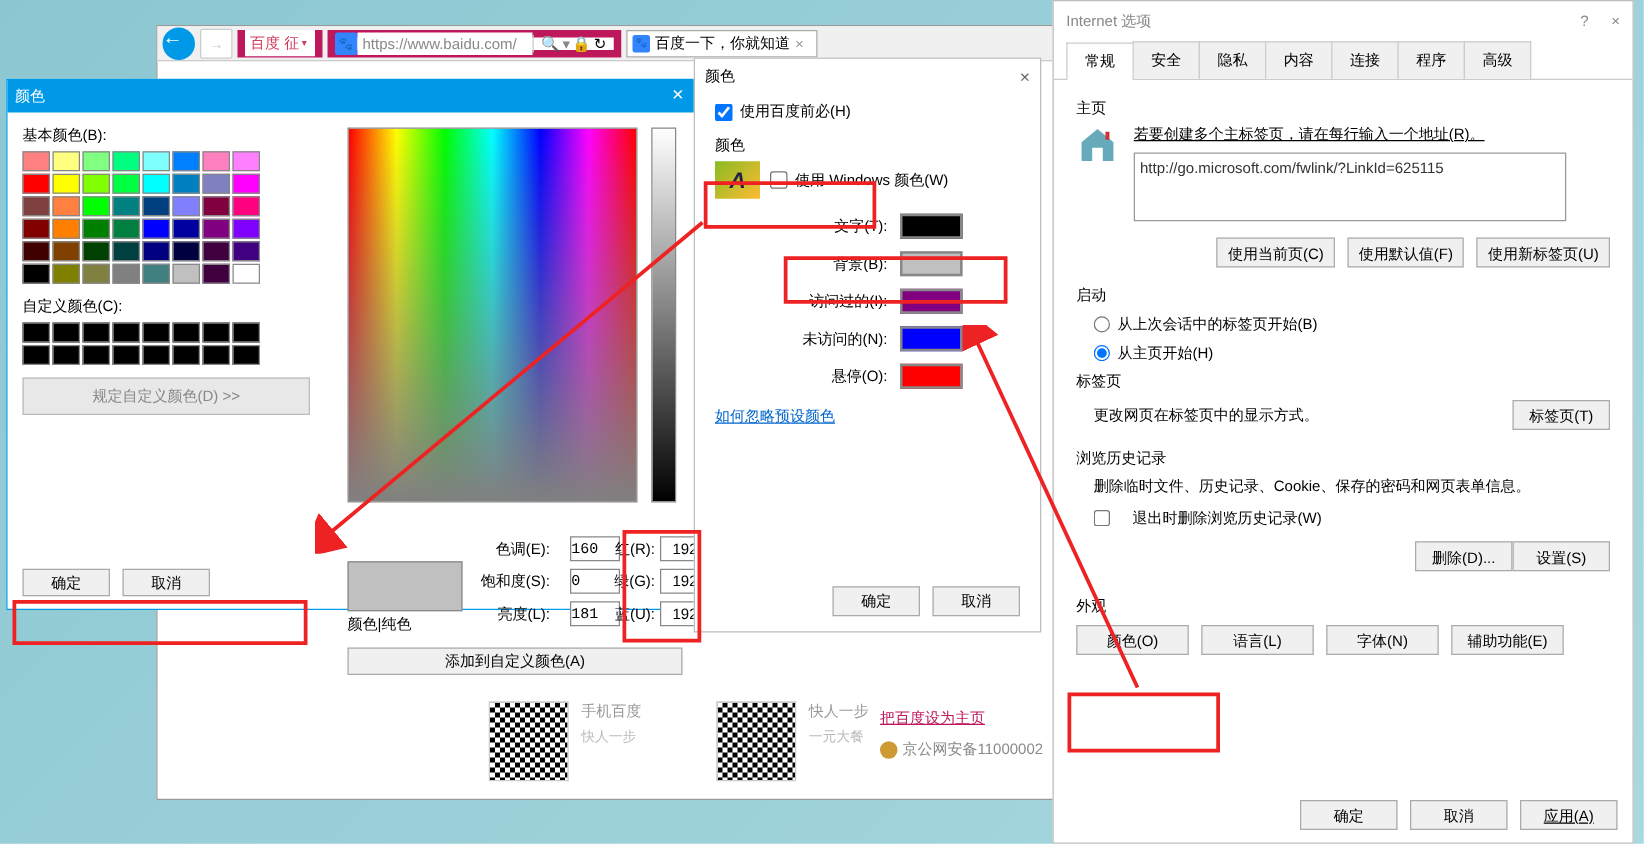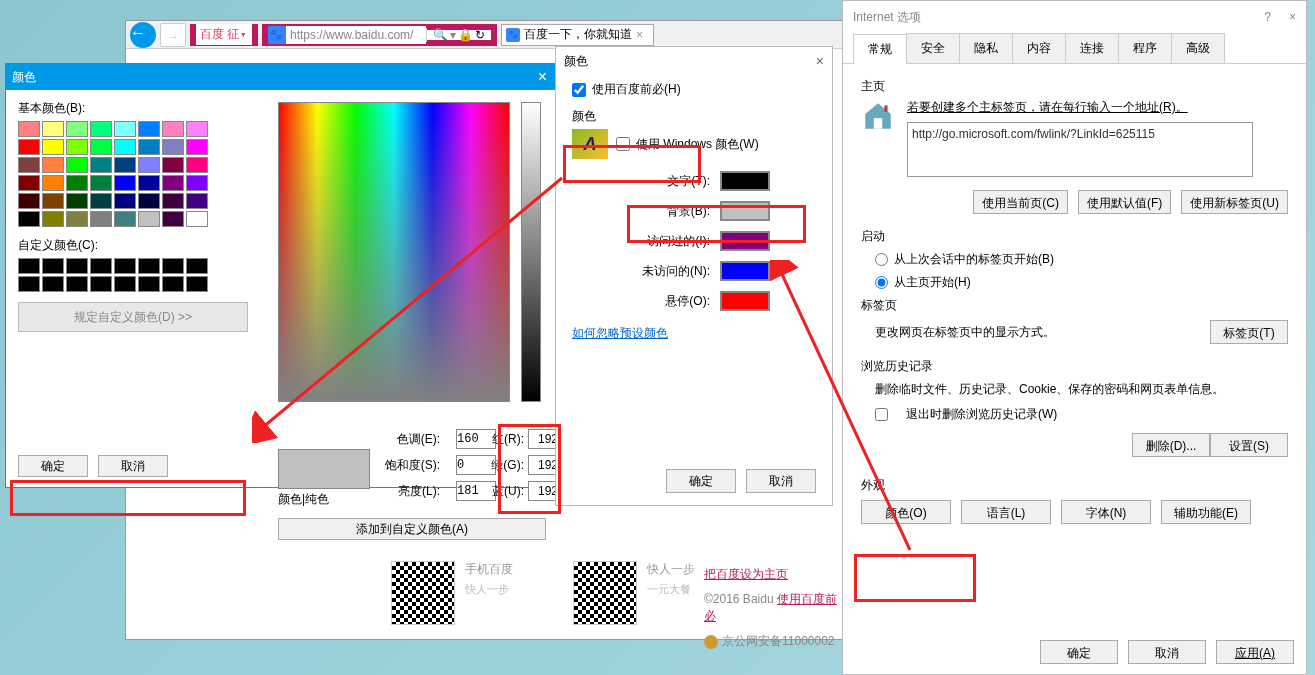--- a/index.html
+++ b/index.html
@@ -137,21 +137,20 @@
     <div class="qr-item">
       <div class="qr-code"></div>
       <div class="qr-text">
         <div class="t1">快人一步</div>
         <div class="t2">一元大餐</div>
       </div>
     </div>
   </div>
   <div class="footer-links" style="position:absolute;top:545px;left:578px;">
     <a>把百度设为主页</a>
-    <div class="line2"><span>©2016 Baidu</span> <a>使用百度前必</a></div>
     <div class="line3">
         <span class="police-icon"></span>
         <span>京公网安备11000002</span>
       </div>
   </div>
 </div>
 
 <div class="color-dialog">
   <div class="dialog-titlebar">
     <span>颜色</span>

